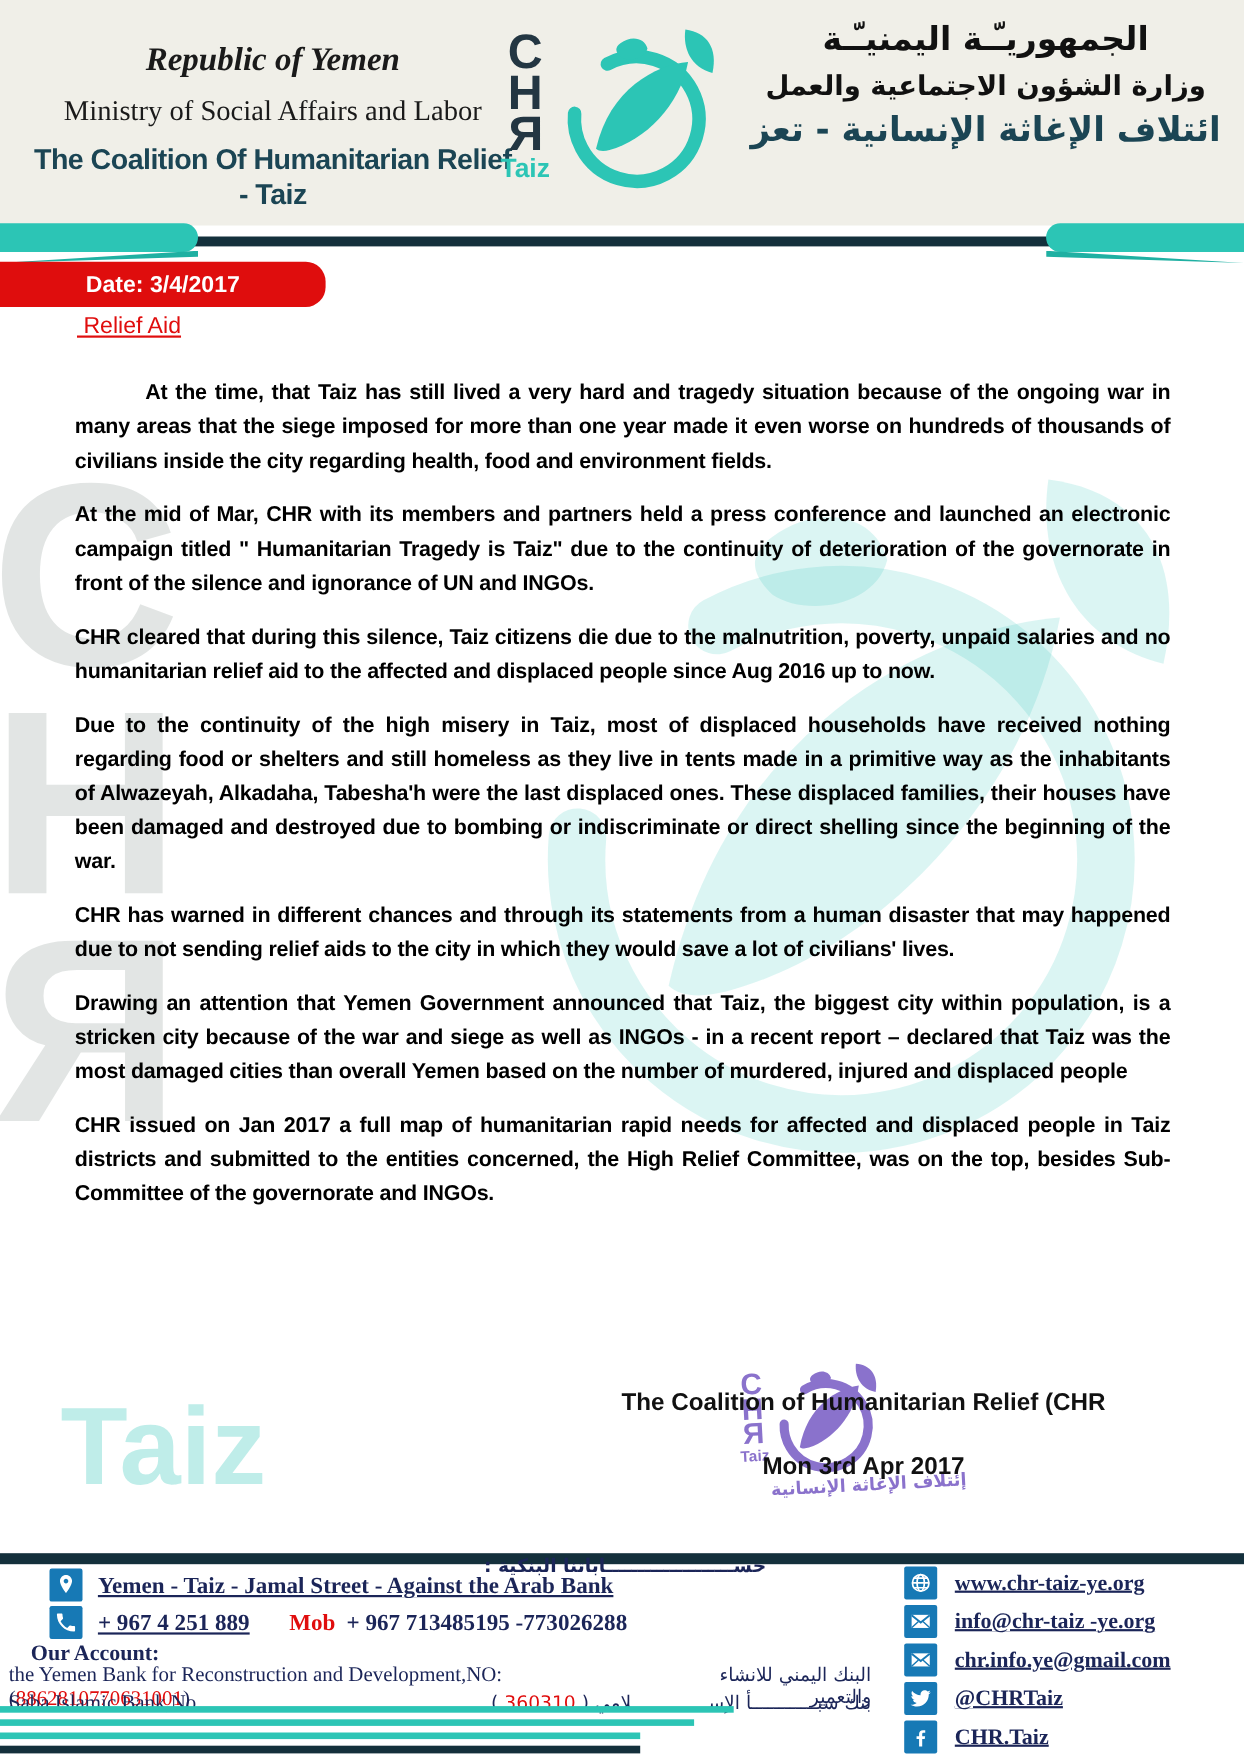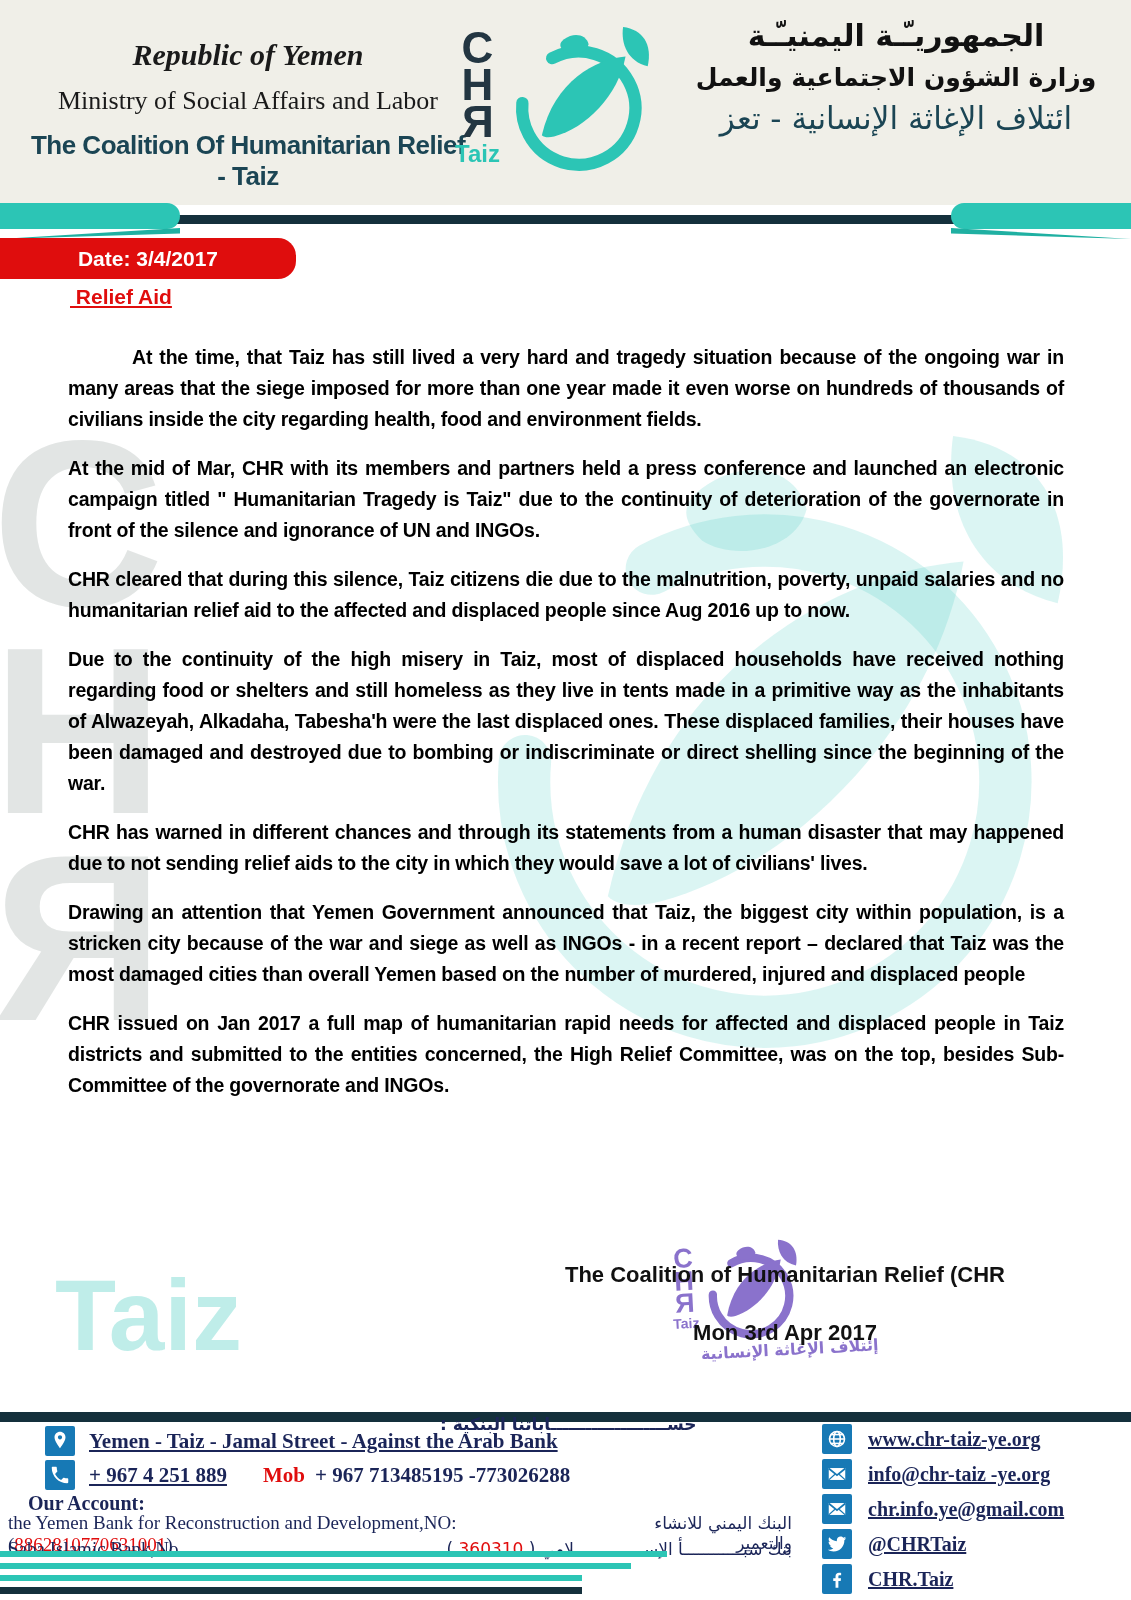--- a/index.html
+++ b/index.html
@@ -15,37 +15,37 @@
   .hdr-logo{position:absolute;left:455px;top:22px;width:230px;height:170px;display:flex;align-items:flex-start;}
   .logo-letters{display:flex;flex-direction:column;align-items:center;margin-top:8px;}
   .logo-letters span.ltr{font-weight:bold;font-size:44px;line-height:0.84;color:#233642;}
   .logo-letters .flip{transform:scaleX(-1);}
   .logo-taiz{color:#2cc5b5;font-weight:bold;font-size:24px;line-height:1.1;}
   .logo-mark{color:#2cc5b5;}
   .hdr-right{position:absolute;right:20px;top:18px;width:430px;text-align:center;color:#111;
              font-family:"DejaVu Sans",sans-serif;}
   .a-line1{font-size:30px;font-weight:bold;}
   .a-line2{font-size:25px;font-weight:bold;margin-top:10px;}
-  .a-line3{font-size:31px;font-weight:normal;color:#1b4554;margin-top:8px;}
+  .a-line3{font-size:31px;font-weight:bold;color:#1b4554;margin-top:8px;}
 
   
   .divider{position:absolute;left:0;top:203px;width:1131px;height:42px;}
   .div-navy{position:absolute;left:0;top:12px;width:1131px;height:9px;background:#14303c;}
   .cap{position:absolute;top:0;height:26px;background:#2cc5b5;}
   .cap.l{left:0;width:180px;border-radius:0 15px 15px 0;}
   .cap.r{right:0;width:180px;border-radius:15px 0 0 15px;}
   .tail{position:absolute;top:25px;width:180px;height:11px;background:#1fb0a2;}
   .tail.l{left:0;clip-path:polygon(0 100%,100% 0,100% 50%,0 100%);}
   .tail.r{right:0;clip-path:polygon(100% 100%,0 0,0 50%,100% 100%);}
 
   
   .date-badge{position:absolute;left:0;top:238px;width:296px;height:41px;background:#df0d0d;
               border-radius:0 18px 18px 0;color:#fff;font-weight:bold;font-size:21px;
               display:flex;align-items:center;justify-content:center;}
-  .doc-title{position:absolute;left:70px;top:285px;color:#e00d0d;font-weight:bold;font-size:21px;
+  .doc-title{position:absolute;left:70px;top:285px;color:#e00d0d;font-weight:normal;font-size:21px;
              text-decoration:underline;white-space:pre;}
 
   
   .watermark{position:absolute;left:0;top:0;width:1131px;height:1600px;pointer-events:none;z-index:0;}
   .wm-letters{position:absolute;left:-8px;top:420px;display:flex;flex-direction:column;}
   .wm-letters span{font-weight:bold;font-size:238px;line-height:0.87;color:rgba(150,162,158,0.28);}
   .wm-letters .flip{transform:scaleX(-1);}
   .wm-taiz{position:absolute;left:55px;top:1258px;font-weight:bold;font-size:100px;color:rgba(44,197,181,0.30);}
   .wm-mark{position:absolute;left:430px;top:370px;color:rgba(44,197,181,0.17);}
 

